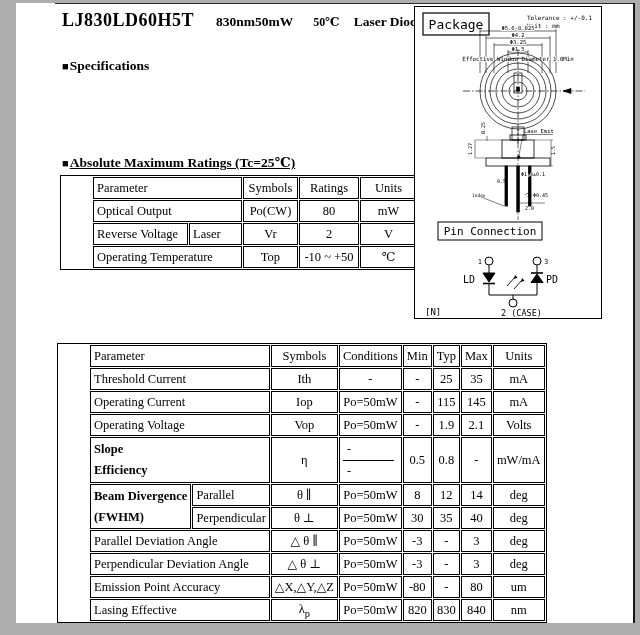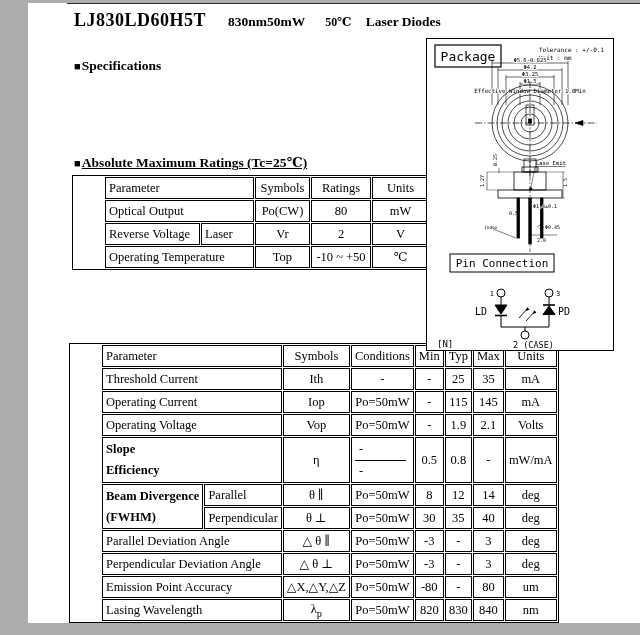--- a/index.html
+++ b/index.html
@@ -4,21 +4,21 @@
 <style>
   html,body{margin:0;padding:0;}
   body{
     width:640px;height:635px;
     background:#adadad;
     font-family:"Liberation Serif","DejaVu Serif",serif;
     color:#000;
     position:relative;
     overflow:hidden;
   }
-  #canvas{position:absolute;left:12px;top:0;width:544px;height:635px;}
+  #canvas{position:absolute;left:0;top:0;width:544px;height:635px;}
   .page{
     position:absolute;left:16px;top:3px;width:617px;height:620px;
     background:#ffffff;
     border-right:2px solid #161616;
   }
   .top-rule{position:absolute;left:55px;top:3px;width:578px;height:1px;background:#2b2b2b;}
 
   
   .title-row{position:absolute;left:62px;top:10px;display:flex;align-items:baseline;white-space:nowrap;}
   .title-model{font-size:18px;font-weight:bold;letter-spacing:.5px;}
@@ -61,21 +61,21 @@
   td.vbottom{vertical-align:bottom;padding-bottom:4px;}
   td.two-line{line-height:21px;padding-top:1px;vertical-align:top;}
   td.cond-split{padding:0;vertical-align:top;}
   .cond-top{height:22px;line-height:22px;border-bottom:1px solid #000;width:86%;padding-left:4px;}
   .cond-bot{height:21px;line-height:21px;padding-left:4px;}
   .heading-underline{text-decoration:underline;}
 
   
   .pkg-panel{
     position:absolute;left:414px;top:6px;width:188px;height:313px;
-    border:1px solid #000;box-sizing:border-box;background:#fff;margin-top:32px;
+    border:1px solid #000;box-sizing:border-box;background:#fff;
   }
   .pkg-panel svg{display:block;}
   .plot{font-family:"DejaVu Sans Mono","Liberation Mono",monospace;}
 </style>
 </head>
 <body>
 
 <div id="canvas">
   <div class="page"></div>
   <div class="top-rule"></div>
@@ -234,21 +234,21 @@
     <tr>
       <td colspan="2" class="l">Emission Point Accuracy</td>
       <td class="c">△X,△Y,△Z</td>
       <td class="c">Po=50mW</td>
       <td class="c">-80</td>
       <td class="c">-</td>
       <td class="c">80</td>
       <td class="c">um</td>
     </tr>
     <tr>
-      <td colspan="2" class="l">Lasing Wavelength</td>
+      <td colspan="2" class="l">Lasing Effective</td>
       <td class="c"><span>λ</span><sub>p</sub></td>
       <td class="c">Po=50mW</td>
       <td class="c">820</td>
       <td class="c">830</td>
       <td class="c">840</td>
       <td class="c">nm</td>
     </tr>
   </tbody>
     </table>
 

